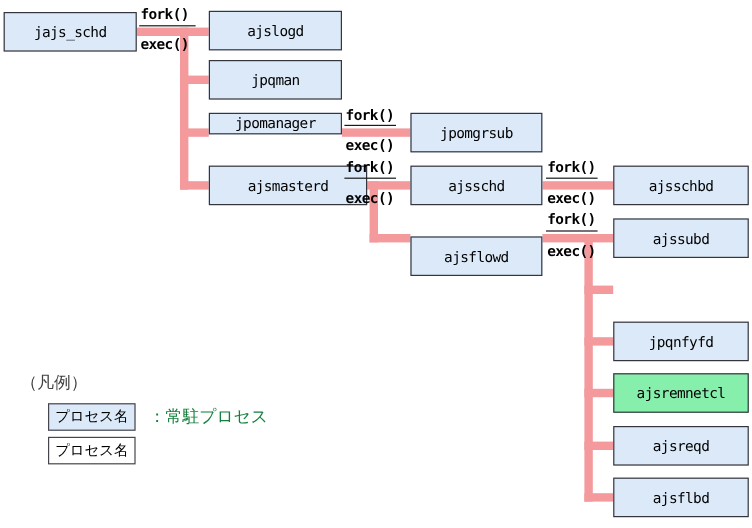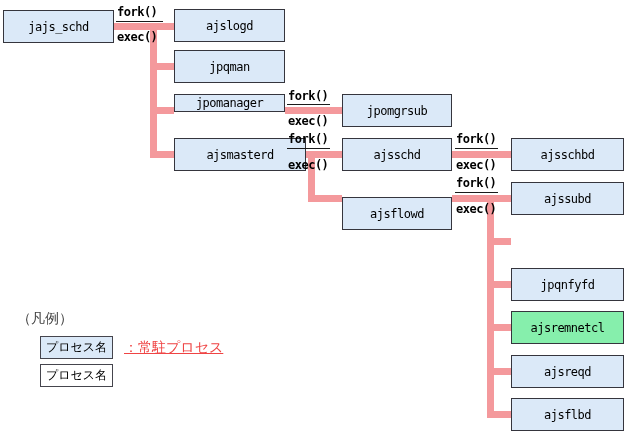--- a/index.html
+++ b/index.html
@@ -19,21 +19,21 @@
         font-size:12px;line-height:13px;color:#000000;z-index:3;letter-spacing:-0.5px;
         white-space:nowrap;}
   .rule{position:absolute;height:1px;background:#1a1a1a;z-index:3;}
   
   .legend-heading{position:absolute;font-size:14px;color:#404040;z-index:2;}
   .lbox{position:absolute;box-sizing:border-box;border:1.5px solid #45454d;
         display:flex;align-items:center;justify-content:center;z-index:2;}
   .lbox.resident{background:#dbe9f8;}
   .lbox.nonresident{background:#ffffff;}
   .lbox span{font-size:12px;color:#000;white-space:nowrap;}
-  .ldesc{position:absolute;font-size:14px;color:#ef4444;z-index:2;white-space:nowrap;text-decoration:underline;}
+  .ldesc{position:absolute;font-size:14px;color:#15803d;z-index:2;white-space:nowrap;}
 </style>
 </head>
 <body>
 
 <div id="stage">
 
   <div class="conn" style="left:114px;top:23px;width:60px;height:7px"></div>
   <div class="conn" style="left:150px;top:23px;width:7px;height:135px"></div>
   <div class="conn" style="left:150px;top:63px;width:24px;height:7px"></div>
   <div class="conn" style="left:150px;top:107px;width:24px;height:7px"></div>

